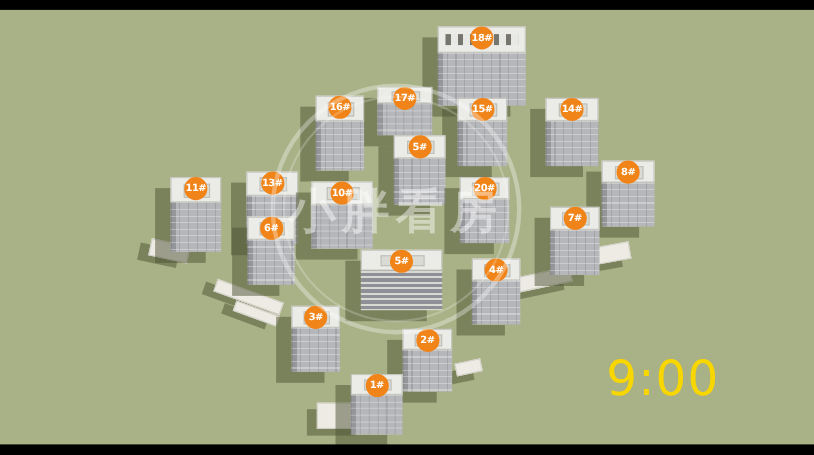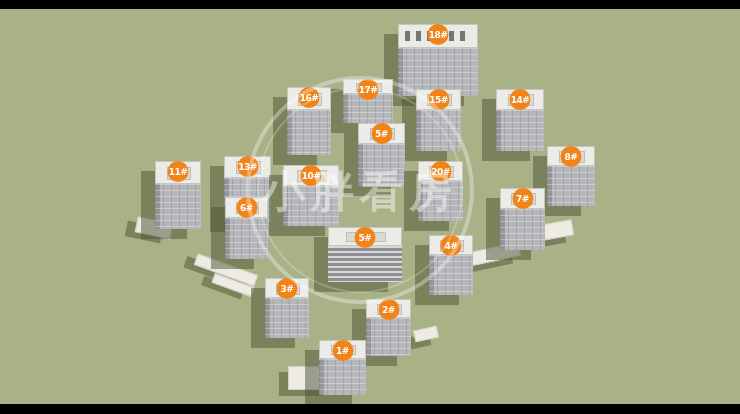--- a/index.html
+++ b/index.html
@@ -148,14 +148,15 @@
       <div class="building tower" style="left: 319px; top: 340px; width: 47px; height: 55px;">
         <div class="roof"></div>
         <div class="facade"></div>
         <div class="badge">1#</div>
       </div>
     </div>
   <div class="watermark">
     <div class="wm-circle"></div>
     <div class="wm-text">小胖看房</div>
   </div>
+  <div class="clock">9:00</div>
   <div class="bar bar-bottom"></div>
 </div>
 
 </body></html>

